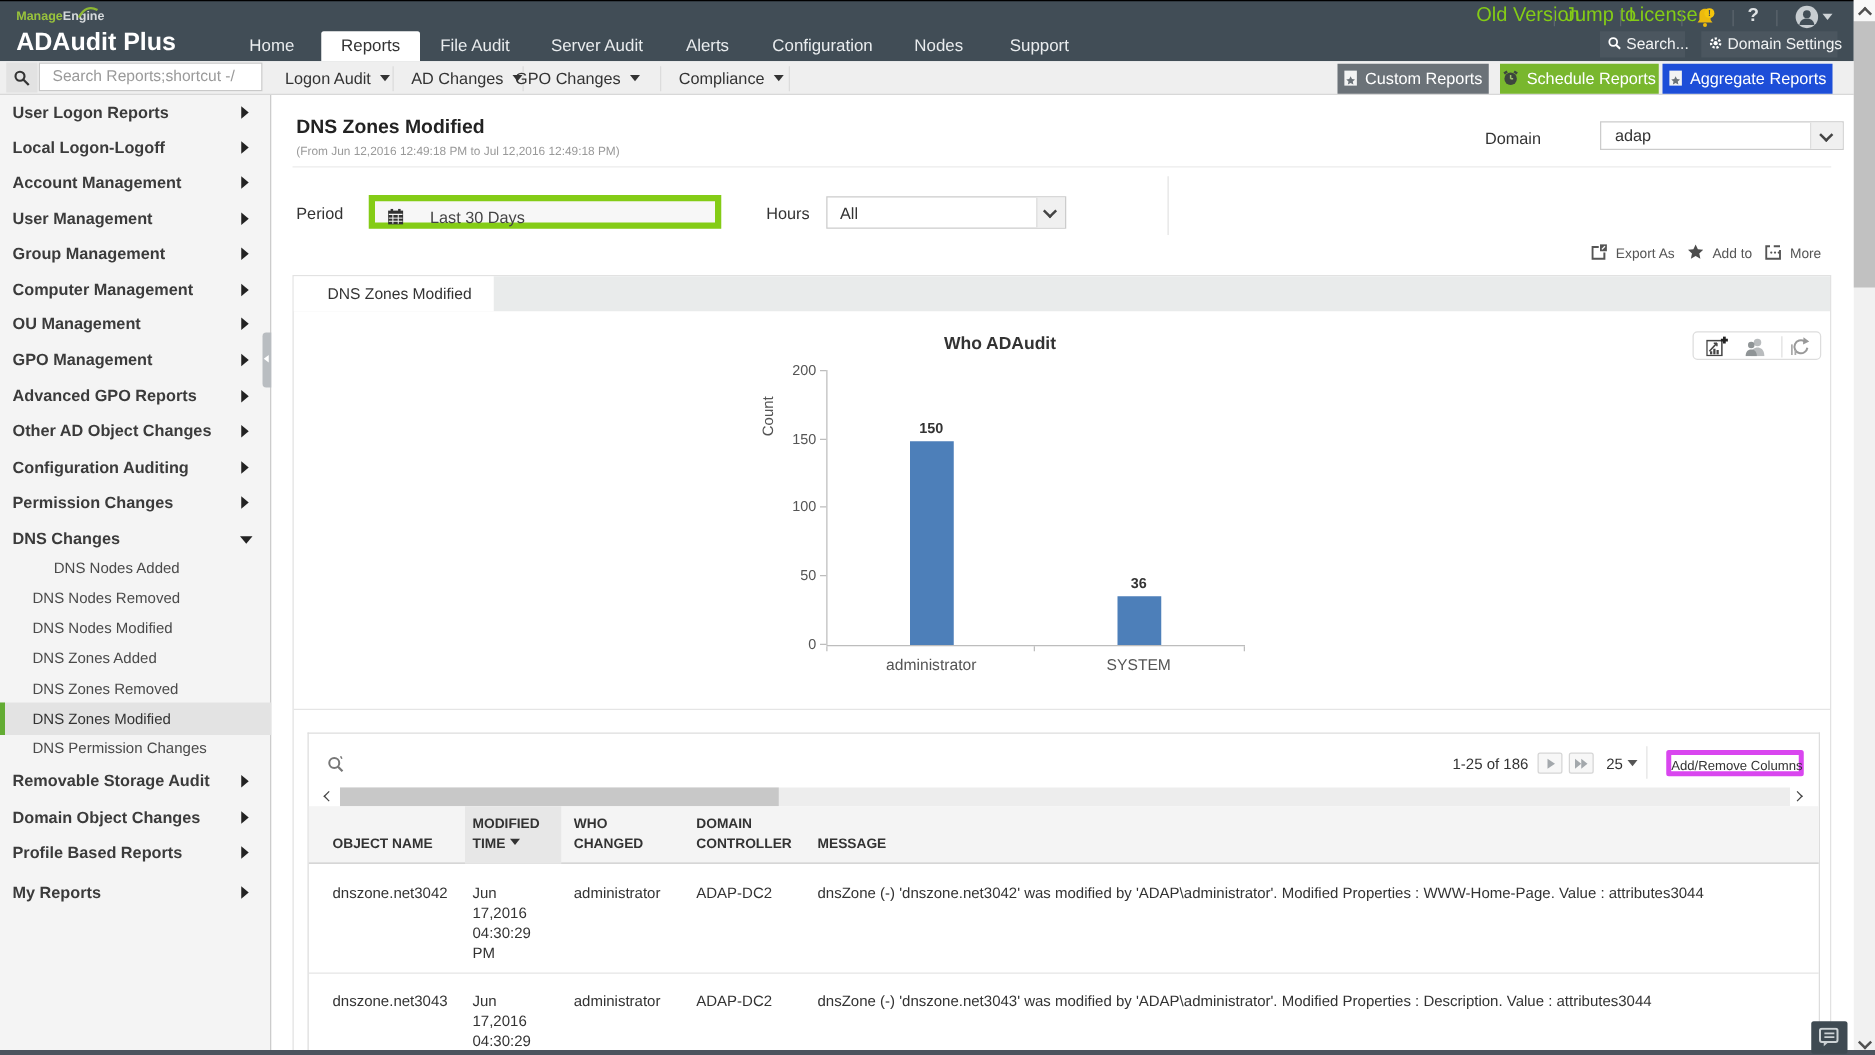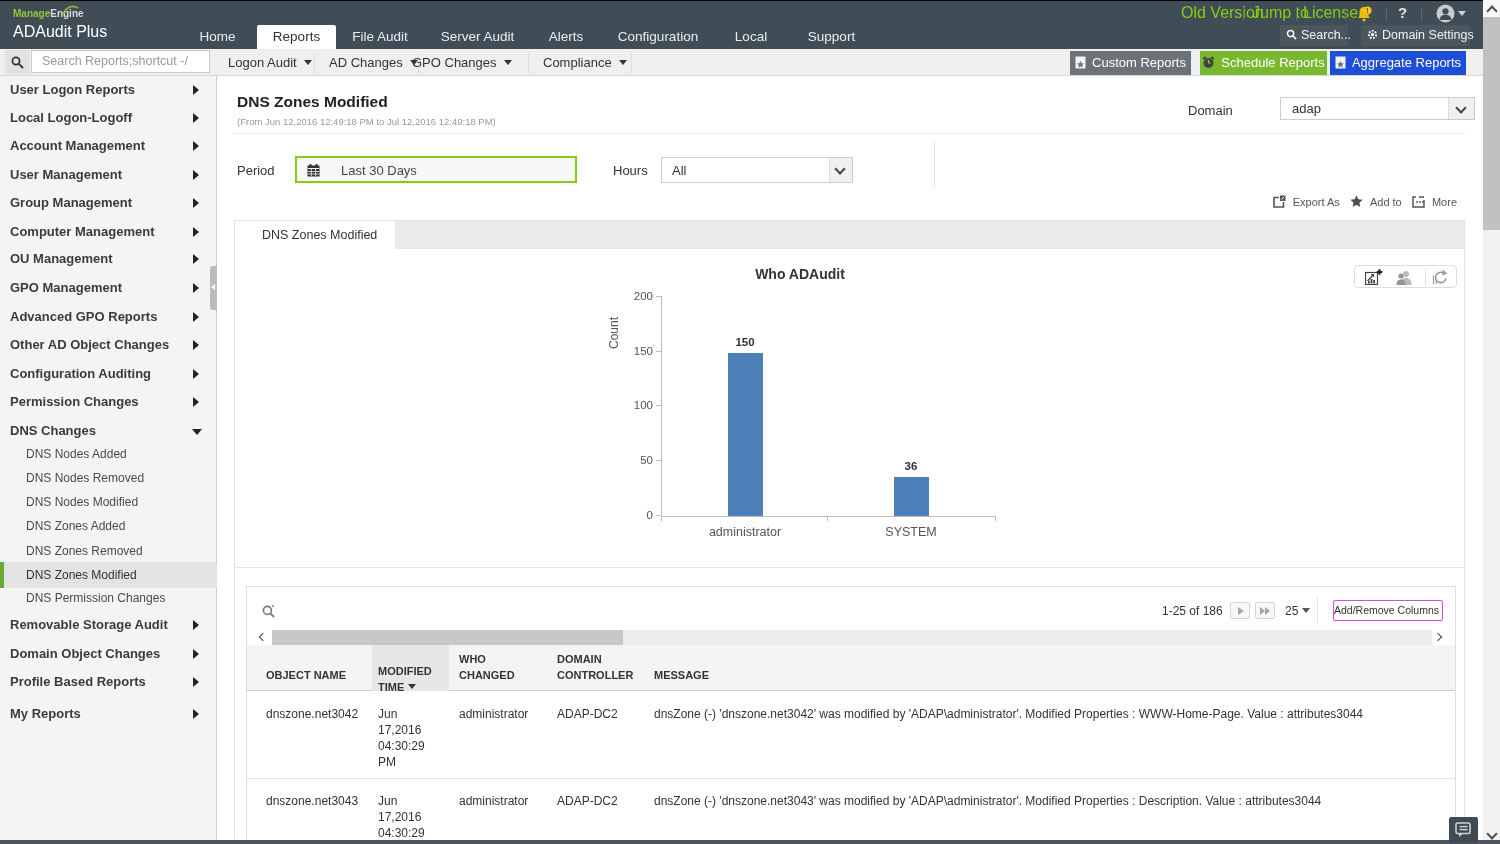--- a/index.html
+++ b/index.html
@@ -45,28 +45,28 @@
 #botbar{position:absolute;left:0;top:840px;width:1500px;height:4px;background:#4c545e;}
 #chat{position:absolute;left:1449px;top:817px;width:29px;height:26px;background:#3f4a52;border-radius:2px;}
 </style>
 </head>
 <body>
 
 <div id="hdr">
   <div class="abs" style="left:13px;top:7px;font-size:10px;font-weight:700;"><span style="color:#99c33c;">Manage</span><span style="color:#d6dadc;">Engine</span><svg width="20" height="13" viewBox="0 0 20 13" style="position:absolute;left:48px;top:-5px;">
         <path d="M2 11 Q8 0 17 5" stroke="#8db832" stroke-width="1.8" fill="none"></path>
       </svg></div>
-  <div class="abs" style="left:13px;top:22px;font-size:16px;font-weight:400;color:#fff;">ADAudit Plus</div>
+  <div class="abs" style="left:13px;top:22px;font-size:20px;font-weight:700;color:#fff;">ADAudit Plus</div>
   <div class="nav" style="left:195px;width:45px;">Home</div>
   <div id="navtab">Reports</div>
   <div class="nav" style="left:348px;width:64px;">File Audit</div>
   <div class="nav" style="left:437px;width:81px;">Server Audit</div>
   <div class="nav" style="left:542px;width:48px;">Alerts</div>
   <div class="nav" style="left:615px;width:86px;">Configuration</div>
-  <div class="nav" style="left:726px;width:50px;">Local</div>
+  <div class="nav" style="left:726px;width:50px;">Nodes</div>
   <div class="nav" style="left:803px;width:57px;">Support</div>
 
   <div class="hr1" style="left:1181px;">Old Version</div>
   <div class="vsep" style="left:1243px;"></div>
   <div class="hr1" style="left:1252px;">Jump to</div>
   <div class="vsep" style="left:1296px;"></div>
   <div class="hr1" style="left:1303px;">License</div>
   <div class="vsep" style="left:1345px;"></div>
   <svg class="abs" style="left:1355px;top:4px;" width="18" height="18" viewBox="0 0 18 18">
       <path d="M9 2 C6 2 4.5 4 4.5 7 L4.5 11 L3 13 L15 13 L13.5 11 L13.5 7 C13.5 4 12 2 9 2 Z" fill="#ecba0e"></path>
@@ -134,21 +134,21 @@
   <div class="si" style="top:161px;">User Management<span class="arr"></span></div>
   <div class="si" style="top:189px;">Group Management<span class="arr"></span></div>
   <div class="si" style="top:218px;">Computer Management<span class="arr"></span></div>
   <div class="si" style="top:245px;">OU Management<span class="arr"></span></div>
   <div class="si" style="top:274px;">GPO Management<span class="arr"></span></div>
   <div class="si" style="top:303px;">Advanced GPO Reports<span class="arr"></span></div>
   <div class="si" style="top:331px;">Other AD Object Changes<span class="arr"></span></div>
   <div class="si" style="top:360px;">Configuration Auditing<span class="arr"></span></div>
   <div class="si" style="top:388px;">Permission Changes<span class="arr"></span></div>
   <div class="si" style="top:417px;">DNS Changes<span class="arrd"></span></div>
-  <div class="ss" style="top:442px;">DNS Nodes Added</div>
+  <div class="ss" style="top:442px;margin-left:17px;">DNS Nodes Added</div>
   <div class="ss" style="top:466px;">DNS Nodes Removed</div>
   <div class="ss" style="top:490px;">DNS Nodes Modified</div>
   <div class="ss" style="top:514px;">DNS Zones Added</div>
   <div class="ss" style="top:539px;">DNS Zones Removed</div>
   <div class="ss" style="top:563px;color:#333;">DNS Zones Modified</div>
   <div class="ss" style="top:586px;">DNS Permission Changes</div>
   <div class="si" style="top:611px;">Removable Storage Audit<span class="arr"></span></div>
   <div class="si" style="top:640px;">Domain Object Changes<span class="arr"></span></div>
   <div class="si" style="top:668px;">Profile Based Reports<span class="arr"></span></div>
   <div class="si" style="top:700px;">My Reports<span class="arr"></span></div>
@@ -162,21 +162,21 @@
   <div class="abs" style="left:237px;top:116px;font-size:9.5px;color:#999;">(From Jun 12,2016 12:49:18 PM to Jul 12,2016 12:49:18 PM)</div>
   <div class="abs" style="left:1188px;top:103px;font-size:13px;color:#333;">Domain</div>
   <div class="selbox" style="left:1237px;top:97px;width:195px;height:23px;margin-left:43px;">
     <div class="abs" style="left:11px;top:3px;font-size:13px;color:#333;">adap</div>
     <div class="selarr" style="width:26px;"></div>
     <div class="chev" style="right:9px;top:6px;"></div>
   </div>
   <div class="abs" style="left:234px;top:133px;width:1231px;height:1px;background:#ececec;"></div>
 
   <div class="abs" style="left:237px;top:163px;font-size:13px;color:#333;">Period</div>
-  <div class="abs" style="left:295px;top:156px;width:282px;height:27px;background:#f7f7f7;border:2px solid #84cc16;">
+  <div class="abs" style="left:295px;top:156px;width:282px;height:27px;background:#f7f7f7;border:5px solid #84cc16;">
     <svg width="13" height="13" viewBox="0 0 13 13" style="position:absolute;left:10px;top:6px;">
         <rect x="0.5" y="1.5" width="12" height="11" fill="#333"></rect>
         <rect x="2.5" y="0" width="2" height="3" fill="#333"></rect>
         <rect x="8.5" y="0" width="2" height="3" fill="#333"></rect>
         <line x1="1" y1="4.5" x2="12" y2="4.5" stroke="#f7f7f7" stroke-width="1"></line>
         <line x1="4.3" y1="5" x2="4.3" y2="12" stroke="#f7f7f7" stroke-width="0.8"></line>
         <line x1="8.6" y1="5" x2="8.6" y2="12" stroke="#f7f7f7" stroke-width="0.8"></line>
         <line x1="1" y1="7.5" x2="12" y2="7.5" stroke="#f7f7f7" stroke-width="0.8"></line>
         <line x1="1" y1="10" x2="12" y2="10" stroke="#f7f7f7" stroke-width="0.8"></line>
       </svg>
@@ -278,35 +278,35 @@
     <div class="abs" style="left:915px;top:17px;font-size:12px;color:#333;">1-25 of 186</div>
     <div class="pgbtn" style="left:983px;top:15px;">
         <span style="position:absolute;left:7px;top:4px;width:0;height:0;border-top:4px solid transparent;border-bottom:4px solid transparent;border-left:6px solid #a3a8ac;"></span>
       </div>
     <div class="pgbtn" style="left:1008px;top:15px;">
         <span style="position:absolute;left:4px;top:4px;width:0;height:0;border-top:4px solid transparent;border-bottom:4px solid transparent;border-left:5px solid #a3a8ac;"></span>
         <span style="position:absolute;left:9px;top:4px;width:0;height:0;border-top:4px solid transparent;border-bottom:4px solid transparent;border-left:5px solid #a3a8ac;"></span>
       </div>
     <div class="abs" style="left:1038px;top:17px;font-size:12px;color:#333;">25<span class="car" style="border-top-color:#555;margin-left:4px;"></span></div>
     <div class="abs" style="left:1070px;top:10px;width:1px;height:26px;background:#e3e3e3;"></div>
-      <div class="abs" style="left:1086px;top:13px;width:110px;height:21px;border:1px solid #d946ef;border-radius:2px;background:#fff;font-size:10.5px;color:#333;text-align:left;line-height:19px;white-space:nowrap;">Add/Remove Columns</div>
+      <div class="abs" style="left:1086px;top:13px;width:110px;height:21px;border:4px solid #d946ef;border-radius:2px;background:#fff;font-size:10.5px;color:#333;text-align:right;line-height:19px;white-space:nowrap;">Add/Remove Columns</div>
 
     <div class="abs" style="left:10px;top:44px;width:10px;height:14px;">
         <div class="chev" style="left:3px;top:3px;width:6px;height:6px;transform:rotate(135deg);border-width:1.8px;"></div>
       </div>
     <div class="abs" style="left:25px;top:43px;width:1160px;height:15px;background:#ededed;"></div>
     <div class="abs" style="left:25px;top:43px;width:351px;height:15px;background:#c8c8c8;"></div>
     <div class="abs" style="left:1188px;top:44px;width:10px;height:14px;">
         <div class="chev" style="left:0;top:3px;width:6px;height:6px;transform:rotate(-45deg);border-width:1.8px;"></div>
       </div>
 
     <div class="abs" style="left:0;top:58px;width:1208px;height:46px;background:#f4f4f4;border-bottom:1px solid #ccc;"></div>
     <div class="abs" style="left:125px;top:58px;width:77px;height:46px;background:#e7e7e7;"></div>
     <div class="th" style="left:19px;top:80px;">OBJECT NAME</div>
-    <div class="th" style="left:131px;top:64px;margin-top:12px;">MODIFIED<br>TIME <span class="car" style="border-top-color:#333;margin-left:1px;border-left-width:4px;border-right-width:4px;"></span></div>
+    <div class="th" style="left:131px;top:64px;">MODIFIED<br>TIME <span class="car" style="border-top-color:#333;margin-left:1px;border-left-width:4px;border-right-width:4px;"></span></div>
     <div class="th" style="left:212px;top:64px;">WHO<br>CHANGED</div>
     <div class="th" style="left:310px;top:64px;">DOMAIN<br>CONTROLLER</div>
     <div class="th" style="left:407px;top:80px;">MESSAGE</div>
 
     <div class="td" style="left:19px;top:119px;">dnszone.net3042</div>
     <div class="td" style="left:131px;top:119px;width:66px;">Jun 17,2016 04:30:29 PM</div>
     <div class="td" style="left:212px;top:119px;">administrator</div>
     <div class="td" style="left:310px;top:119px;">ADAP-DC2</div>
     <div class="td" style="left:407px;top:119px;">dnsZone (-) 'dnszone.net3042' was modified by 'ADAP\administrator'. Modified Properties : WWW-Home-Page. Value : attributes3044</div>
     <div class="abs" style="left:0;top:191px;width:1208px;height:1px;background:#e5e5e5;"></div>

